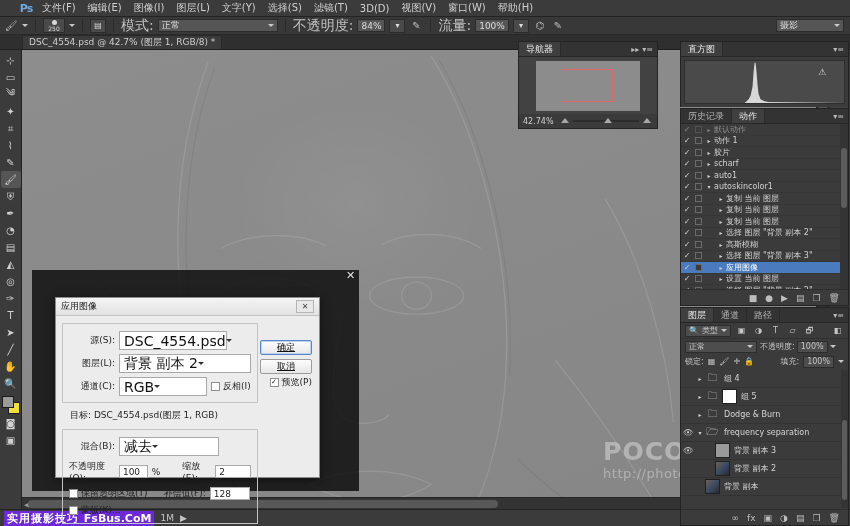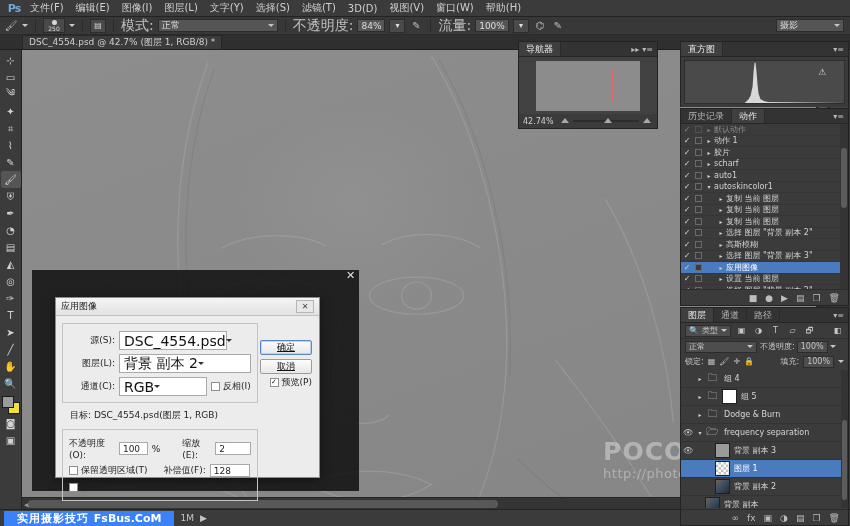--- a/index.html
+++ b/index.html
@@ -8,21 +8,21 @@
     background:#2b2b2b;
     font-family:"DejaVu Sans","Liberation Sans",sans-serif;
     font-size:10px; color:#c8c8c8;
     overflow:hidden; position:relative;
   }
   .app { position:absolute; inset:0; display:flex; flex-direction:column; }
 
   
   .menubar {
     height:17px; background:#3b3b3b; display:flex; align-items:center;
-    border-bottom:1px solid #232323; flex:none; padding-left:4px;
+    border-bottom:1px solid #232323; flex:none; padding-left:16px;
   }
   .ps-logo {
     width:20px; height:15px; color:#6fa8dc; font-weight:bold; font-size:11px;
     display:flex; align-items:center; justify-content:center; letter-spacing:-1px;
   }
   .menu-item {
     padding:2px 6px; font-size:10px; color:#d0d0d0; white-space:nowrap; cursor:default;
   }
 
   
@@ -199,21 +199,21 @@
   }
   .lay-thumb.photo { background:linear-gradient(135deg,#6e6257 0%,#3a4b63 50%,#2a2a32 100%); }
   .lay-thumb.gray { background:#9a9a9a; }
   .lay-thumb.mask { background:#fff; }
   .lay-name { white-space:nowrap; overflow:hidden; text-overflow:ellipsis; flex:1;}
   .lay-scroll { position:absolute; right:0; top:62px; bottom:17px; width:7px; background:#343434; }
   .lay-scroll .th { position:absolute; left:1px; top:50px; width:5px; height:80px; background:#5c5c5c; border-radius:3px;}
 
   
   .statusbar { height:17px; background:#3b3b3b; border-top:1px solid #232323; display:flex; align-items:center; flex:none; padding:0 4px; gap:6px;}
-  .wm-status { background:#3b82f6; color:#fff; font-weight:bold; font-size:11px; padding:0 13px; letter-spacing:1px; }
+  .wm-status { background:#6d28d9; color:#fff; font-weight:bold; font-size:11px; padding:0 3px; letter-spacing:1px; }
   .wm-status span.en { font-weight:bold; letter-spacing:0; }
   .st-zoom { font-size:9px; color:#c4c4c4; }
   .st-doc { font-size:9px; color:#c4c4c4; }
 
   
   .dlg-shadow {
     position:absolute; left:32px; top:270px; width:327px; height:221px;
     background:rgba(10,10,10,.82);
   }
   .dialog {
@@ -672,26 +672,20 @@
       <span class="lay-tw">▾</span>
       <span class="lay-thumb folder">🗁</span>
       <span class="lay-name">frequency separation</span>
     </div>
     <div class="lay-row">
       <span class="lay-eye">👁</span>
       <span class="lay-tw"></span>
       <span class="lay-thumb gray" style="margin-left:10px"></span>
       <span class="lay-name">背景 副本 3</span>
     </div>
-    <div class="lay-row sel">
-      <span class="lay-eye"></span>
-      <span class="lay-tw"></span>
-      <span class="lay-thumb checker" style="margin-left:10px"></span>
-      <span class="lay-name">图层 1</span>
-    </div>
     <div class="lay-row">
       <span class="lay-eye"></span>
       <span class="lay-tw"></span>
       <span class="lay-thumb photo" style="margin-left:10px"></span>
       <span class="lay-name">背景 副本 2</span>
     </div>
     <div class="lay-row">
       <span class="lay-eye"></span>
       <span class="lay-tw"></span>
       <span class="lay-thumb photo"></span>
@@ -748,20 +742,27 @@
           <i></i>
           <span>反相(I)</span>
         </span>
       </div>
     </div>
 
     <div class="tgt">目标: DSC_4554.psd(图层 1, RGB)</div>
 
     <div class="grp" style="width:196px">
       <div class="frow">
+        <span class="flabel">混合(B):</span>
+        <span class="fsel" style="width:100px">
+          <span>减去</span>
+          <span class="c"></span>
+        </span>
+      </div>
+      <div class="frow">
         <span>不透明度(O):</span>
         <span class="finput">100</span>
         <span>%</span>
         <span style="margin-left:18px">缩放(E):</span>
         <span class="finput" style="width:40px">2</span>
       </div>
       <div class="frow">
         <span class="cbx">
           <i></i>
           <span>保留透明区域(T)</span>

